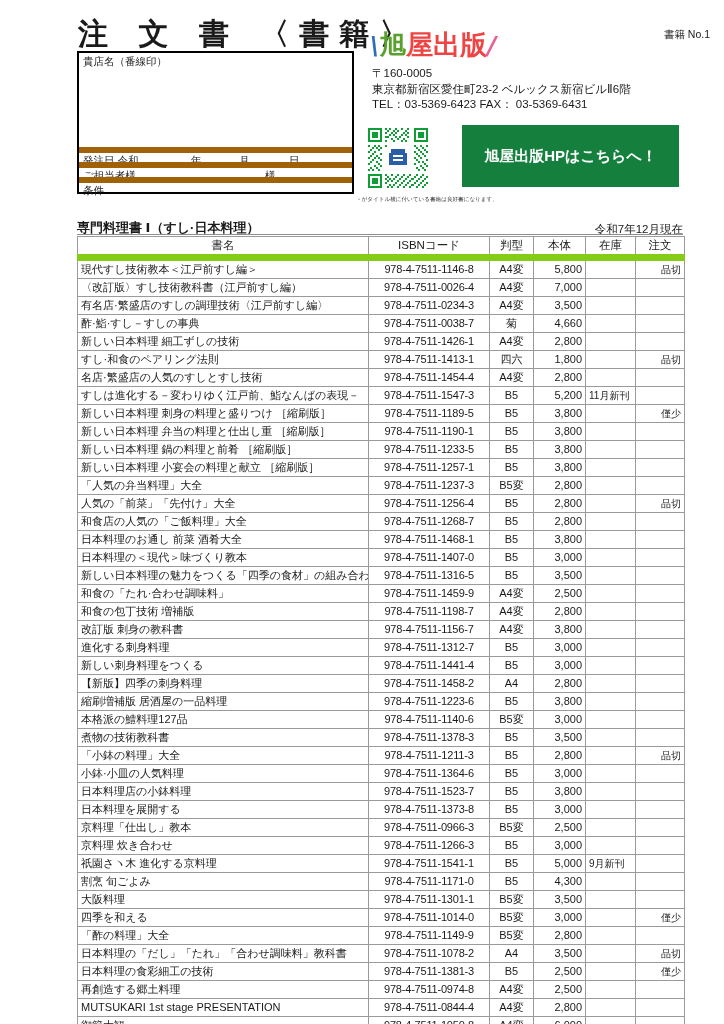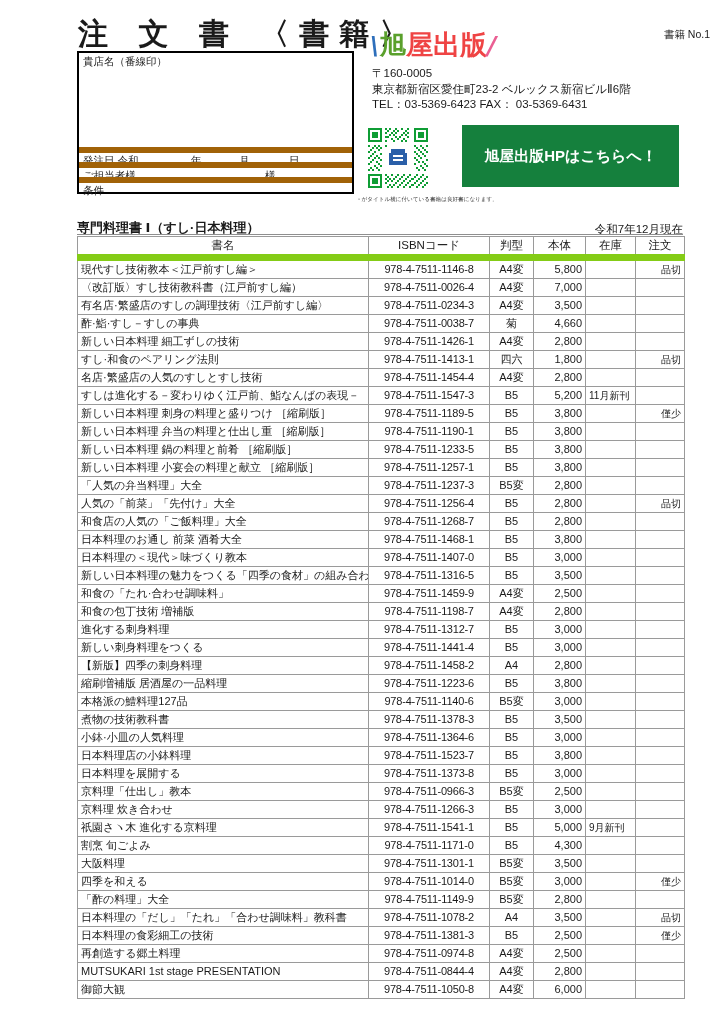--- a/index.html
+++ b/index.html
@@ -515,20 +515,28 @@
           </tr>
           <tr>
             <td class="title">和食の包丁技術  増補版</td>
             <td class="isbn">978-4-7511-1198-7</td>
             <td class="size">A4変</td>
             <td class="price">2,800</td>
             <td class="stock"></td>
             <td class="order"></td>
           </tr>
           <tr>
+            <td class="title">改訂版  刺身の教科書</td>
+            <td class="isbn">978-4-7511-1156-7</td>
+            <td class="size">A4変</td>
+            <td class="price">3,800</td>
+            <td class="stock"></td>
+            <td class="order"></td>
+          </tr>
+          <tr>
             <td class="title">進化する刺身料理</td>
             <td class="isbn">978-4-7511-1312-7</td>
             <td class="size">B5</td>
             <td class="price">3,000</td>
             <td class="stock"></td>
             <td class="order"></td>
           </tr>
           <tr>
             <td class="title">新しい刺身料理をつくる</td>
             <td class="isbn">978-4-7511-1441-4</td>
@@ -563,20 +571,28 @@
           </tr>
           <tr>
             <td class="title">煮物の技術教科書</td>
             <td class="isbn">978-4-7511-1378-3</td>
             <td class="size">B5</td>
             <td class="price">3,500</td>
             <td class="stock"></td>
             <td class="order"></td>
           </tr>
           <tr>
+            <td class="title">「小鉢の料理」大全</td>
+            <td class="isbn">978-4-7511-1211-3</td>
+            <td class="size">B5</td>
+            <td class="price">2,800</td>
+            <td class="stock"></td>
+            <td class="order">品切</td>
+          </tr>
+          <tr>
             <td class="title">小鉢·小皿の人気料理</td>
             <td class="isbn">978-4-7511-1364-6</td>
             <td class="size">B5</td>
             <td class="price">3,000</td>
             <td class="stock"></td>
             <td class="order"></td>
           </tr>
           <tr>
             <td class="title">日本料理店の小鉢料理</td>
             <td class="isbn">978-4-7511-1523-7</td>

